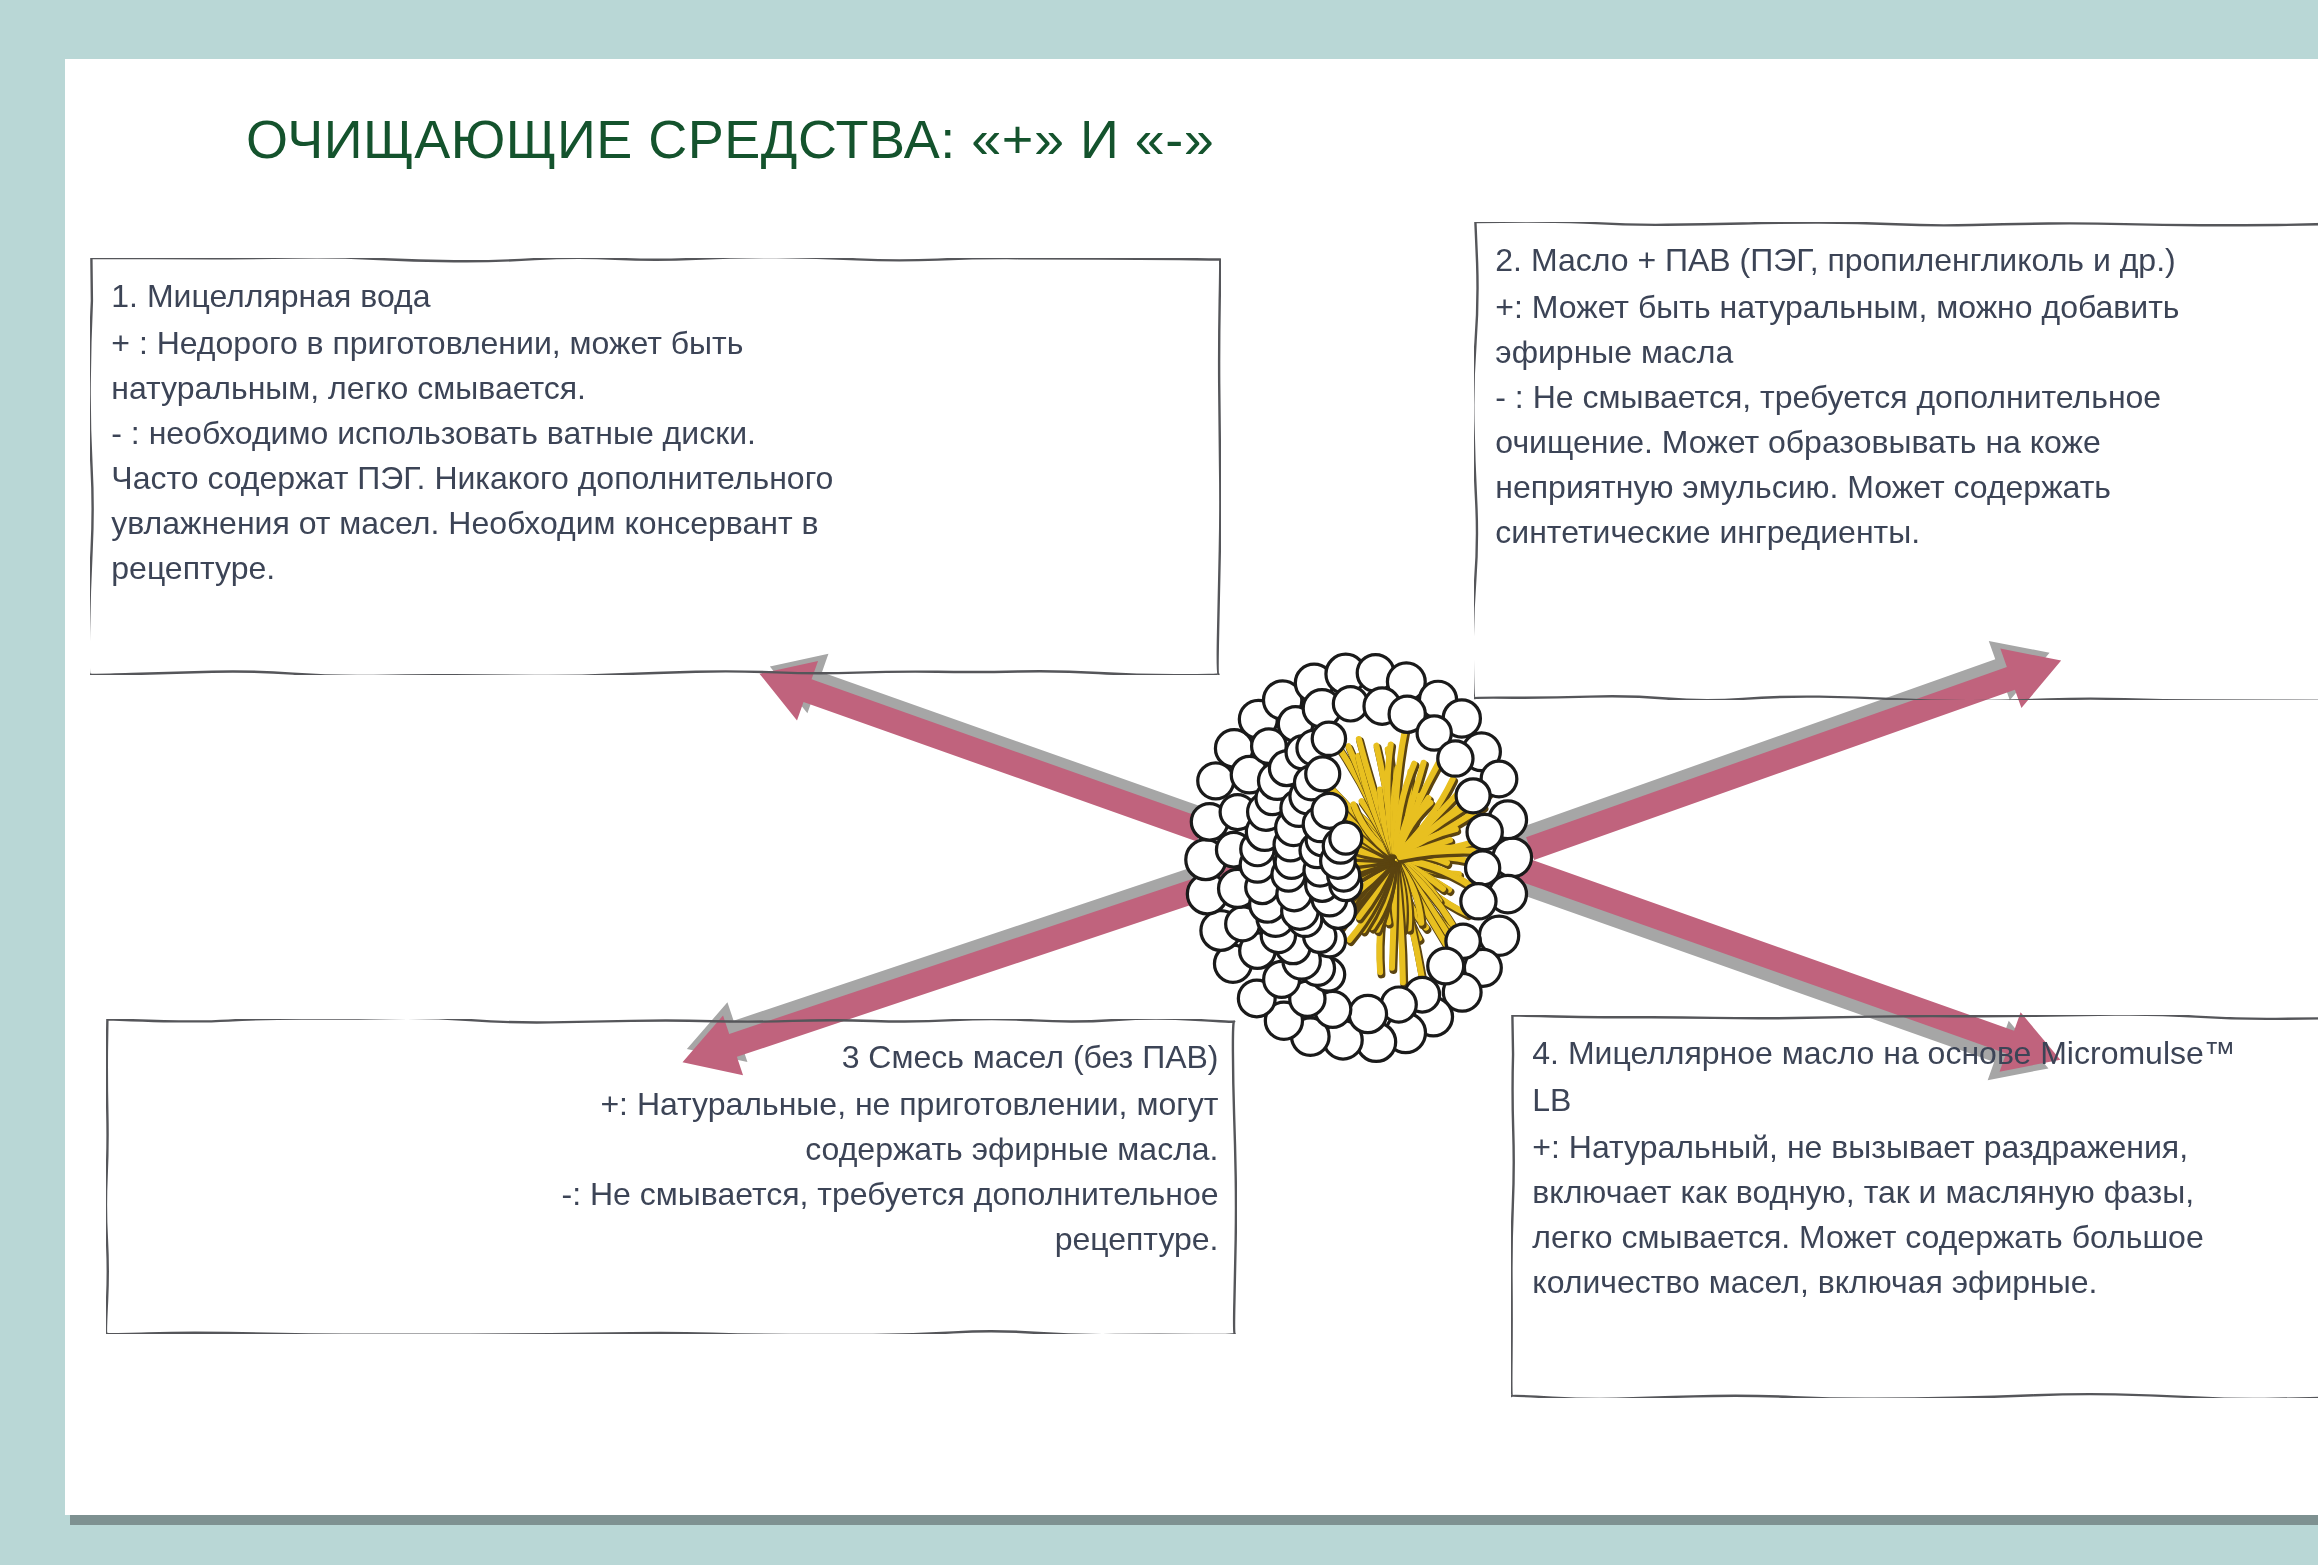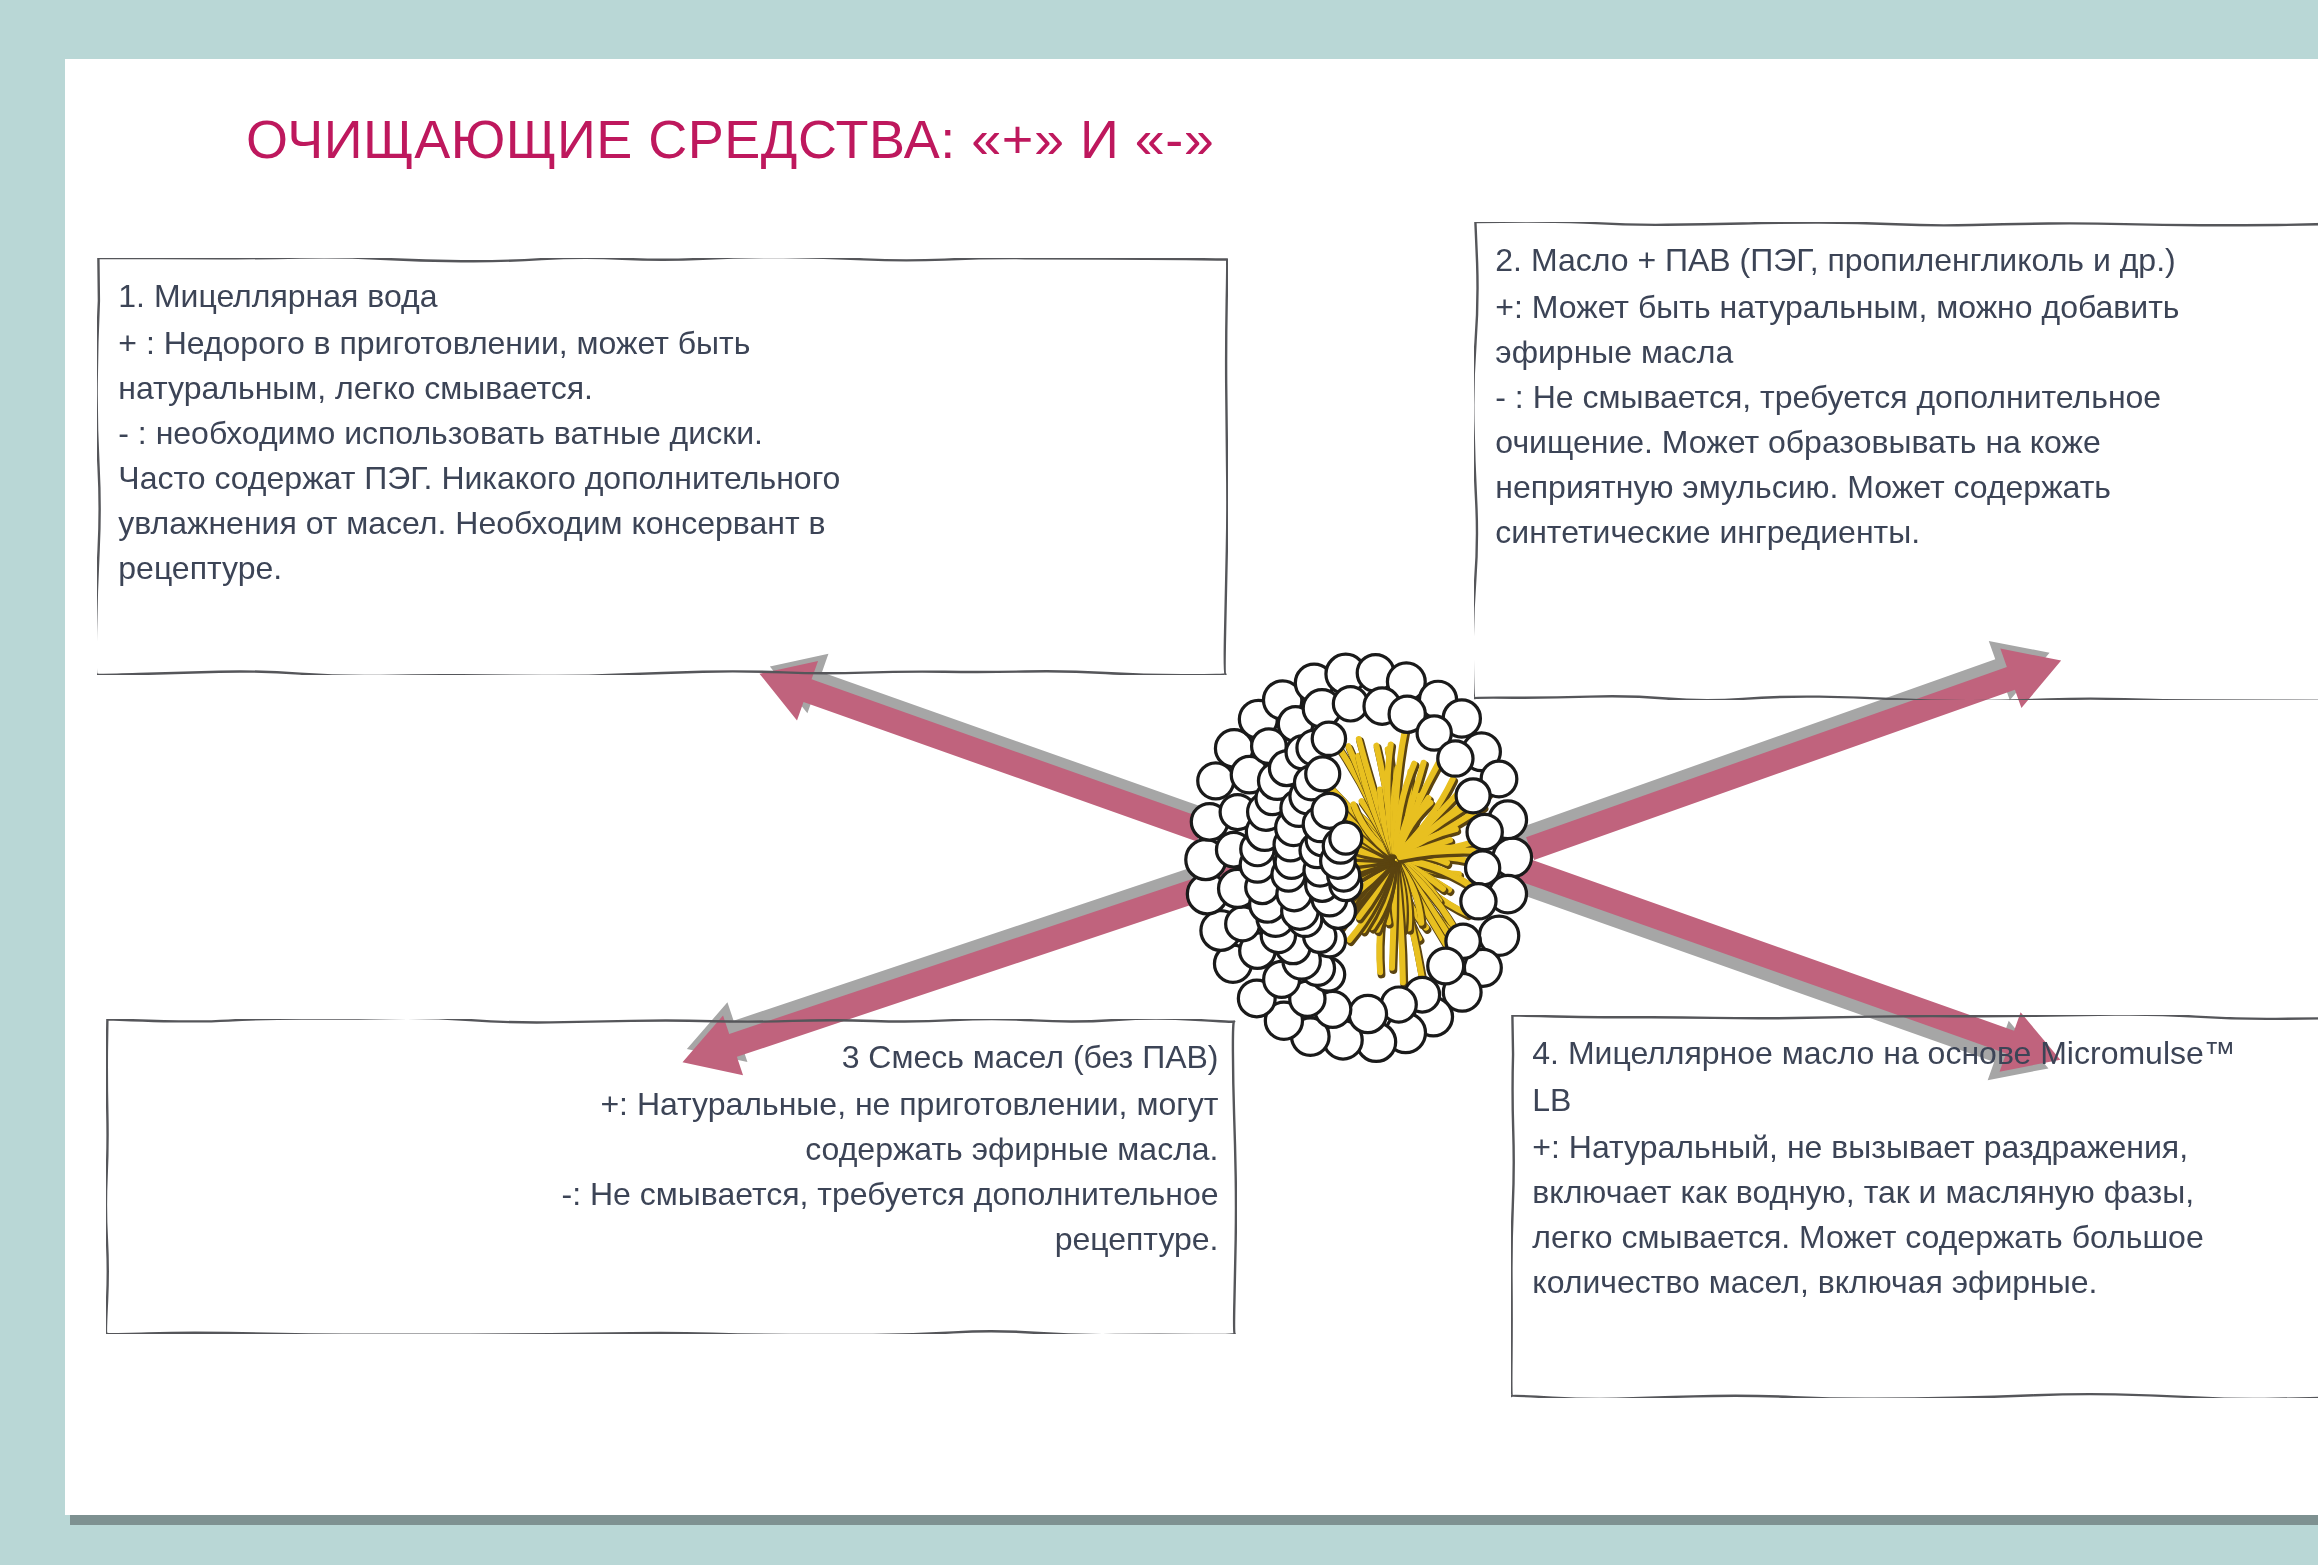--- a/index.html
+++ b/index.html
@@ -36,21 +36,21 @@
     height: 10.2px;
     background: #7e9191;
   }
 
   .page-title {
     position: absolute;
     left: 246px;
     top: 108px;
     font-size: 54px;
     letter-spacing: 0.5px;
-    color: #be185d;
+    color: #14532d;
     font-weight: 400;
     white-space: nowrap;
   }
 
   
   .note-box {
     position: absolute;
     box-sizing: border-box;
   }
   .note-box .sketch-border {
@@ -72,21 +72,21 @@
     white-space: pre-wrap;
   }
   .note-line {
     font-size: 32px;
     line-height: 45px;
     color: #3c4456;
     margin: 0;
     white-space: pre-wrap;
   }
 
-  #note-box-1 { left: 97px;  top: 258px;  width: 1131px; height: 417px; }
+  #note-box-1 { left: 90px;  top: 258px;  width: 1131px; height: 417px; }
   #note-box-2 { left: 1474px; top: 222px;  width: 1225px; height: 478px; }
   #note-box-3 { left: 106px;  top: 1019px; width: 1131px; height: 315px; text-align: right; }
   #note-box-4 { left: 1511px; top: 1015px; width: 1128px; height: 383px; }
 
   
   .arrows-layer {
     position: absolute;
     left: 0; top: 0;
     width: 2782px;
     height: 1565px;

